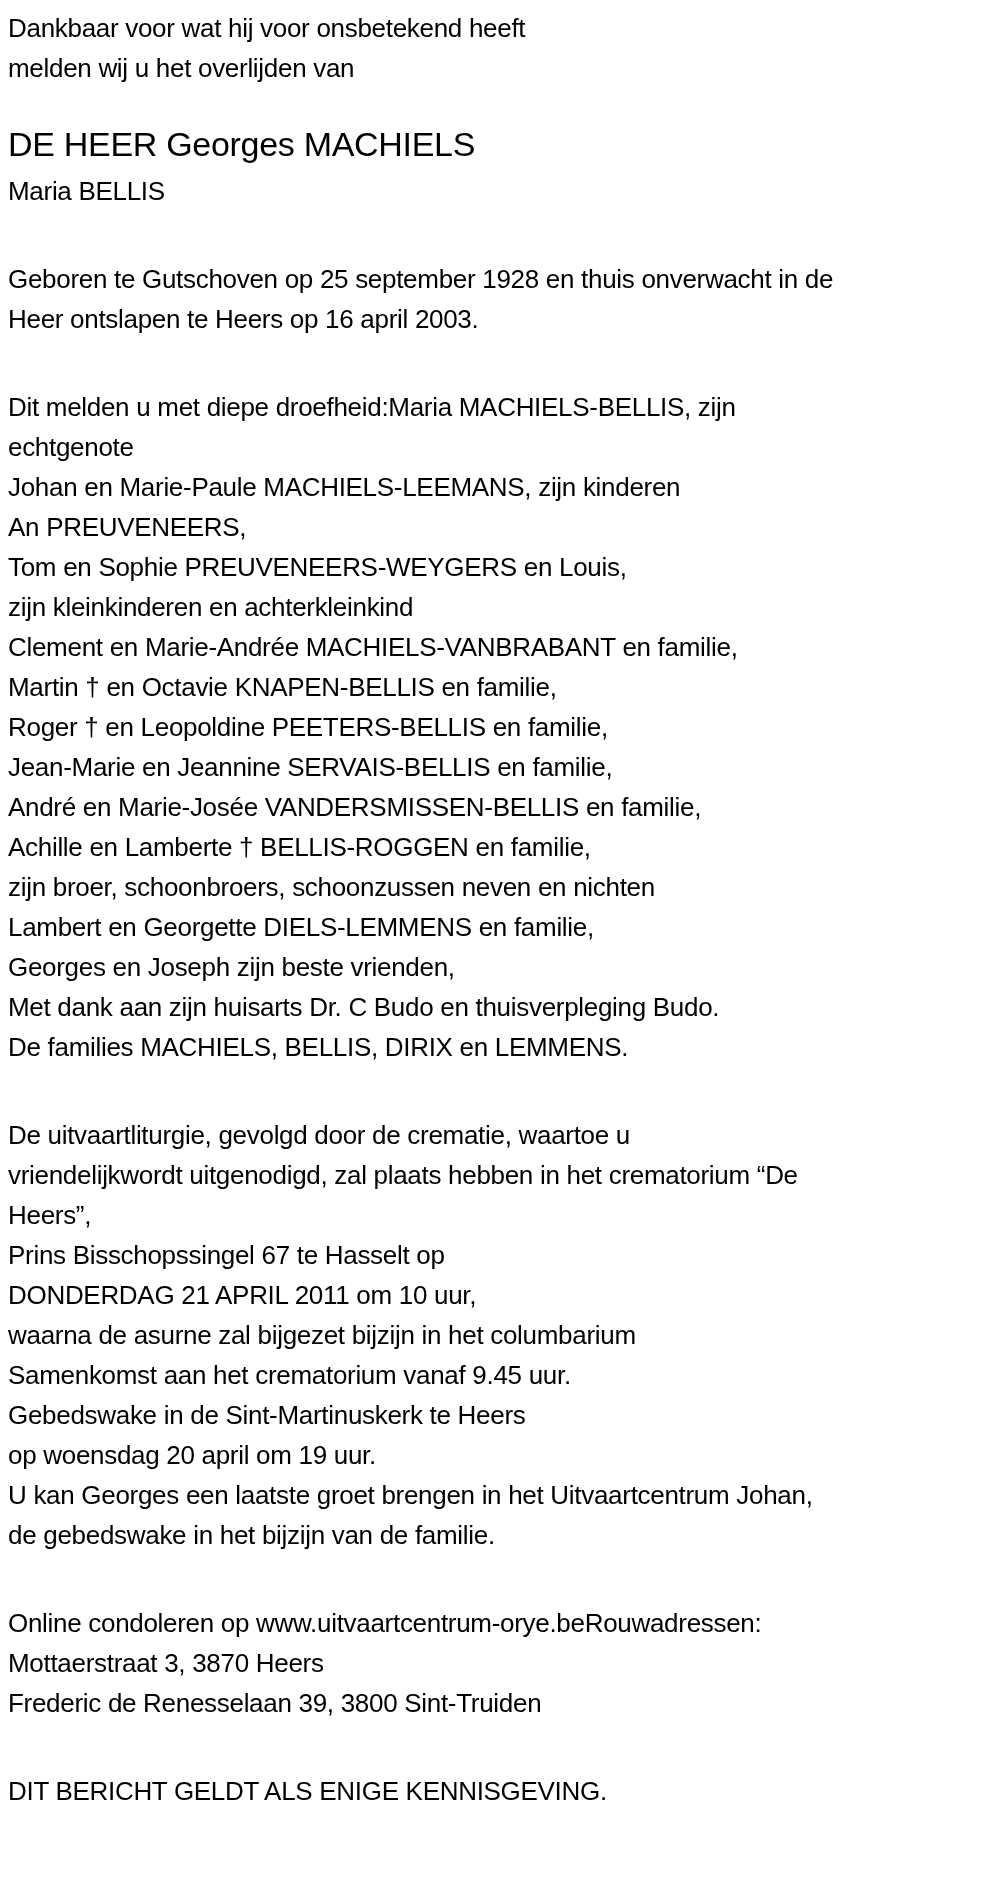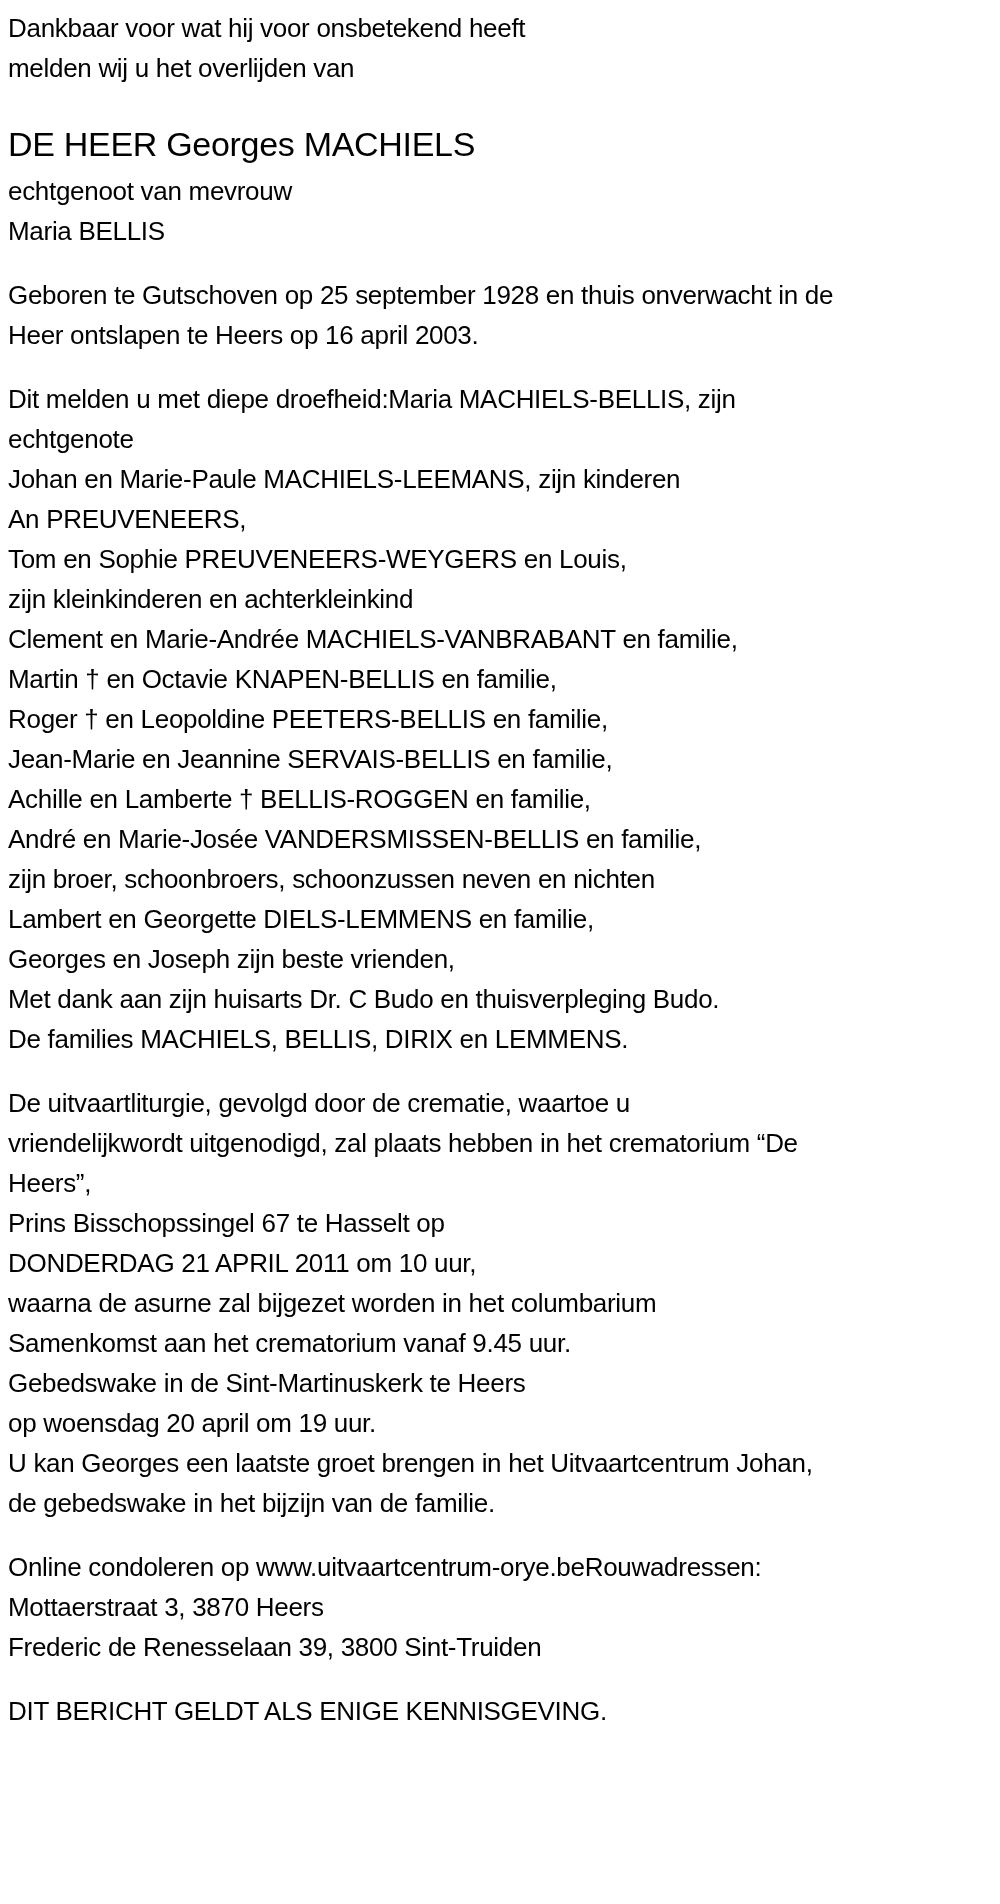--- a/index.html
+++ b/index.html
@@ -16,21 +16,21 @@
     font-family: "Liberation Sans", "DejaVu Sans", sans-serif;
     font-size: 26px;
     line-height: 40px;
     letter-spacing: -0.3px;
     font-stretch: condensed;
   }
   .para {
     margin: 0;
   }
   .gap {
-    margin-top: 24px;
+    margin-top: 48px;
   }
   .line {
     display: block;
     white-space: pre;
   }
   h1.deceased-name {
     font-size: 34px;
     line-height: 48px;
     font-weight: 400;
     margin: 32px 0 3px 0;
@@ -44,56 +44,55 @@
 <main class="doc">
 
   <p class="para">
       <span class="line">Dankbaar voor wat hij voor onsbetekend heeft</span>
       <span class="line">melden wij u het overlijden van</span>
     </p>
 
   <h1 class="deceased-name">DE HEER Georges MACHIELS</h1>
 
   <p class="para">
-      <span class="line">echtgenoot van mevrouw</span>
       <span class="line">Maria BELLIS</span>
     </p>
 
   <p class="para gap">
       <span class="line">Geboren te Gutschoven op 25 september 1928 en thuis onverwacht in de</span>
       <span class="line">Heer ontslapen te Heers op 16 april 2003.</span>
     </p>
 
   <p class="para gap">
       <span class="line">Dit melden u met diepe droefheid:Maria MACHIELS-BELLIS, zijn</span>
       <span class="line">echtgenote</span>
       <span class="line">Johan en Marie-Paule MACHIELS-LEEMANS, zijn kinderen</span>
       <span class="line">An PREUVENEERS,</span>
       <span class="line">Tom en Sophie PREUVENEERS-WEYGERS en Louis,</span>
       <span class="line">zijn kleinkinderen en achterkleinkind</span>
       <span class="line">Clement en Marie-Andrée MACHIELS-VANBRABANT en familie,</span>
       <span class="line">Martin † en Octavie KNAPEN-BELLIS en familie,</span>
       <span class="line">Roger † en Leopoldine PEETERS-BELLIS en familie,</span>
       <span class="line">Jean-Marie en Jeannine SERVAIS-BELLIS en familie,</span>
+      <span class="line">André en Marie-Josée VANDERSMISSEN-BELLIS en familie,</span>
       <span class="line">Achille en Lamberte † BELLIS-ROGGEN en familie,</span>
-      <span class="line">André en Marie-Josée VANDERSMISSEN-BELLIS en familie,</span>
       <span class="line">zijn broer, schoonbroers, schoonzussen neven en nichten</span>
       <span class="line">Lambert en Georgette DIELS-LEMMENS en familie,</span>
       <span class="line">Georges en Joseph zijn beste vrienden,</span>
       <span class="line">Met dank aan zijn huisarts Dr. C Budo en thuisverpleging Budo.</span>
       <span class="line">De families MACHIELS, BELLIS, DIRIX en LEMMENS.</span>
     </p>
 
   <p class="para gap">
       <span class="line">De uitvaartliturgie, gevolgd door de crematie, waartoe u</span>
       <span class="line">vriendelijkwordt uitgenodigd, zal plaats hebben in het crematorium “De</span>
       <span class="line">Heers”,</span>
       <span class="line">Prins Bisschopssingel 67 te Hasselt op</span>
       <span class="line">DONDERDAG 21 APRIL 2011 om 10 uur,</span>
-      <span class="line">waarna de asurne zal bijgezet worden in het columbarium</span>
+      <span class="line">waarna de asurne zal bijgezet bijzijn in het columbarium</span>
       <span class="line">Samenkomst aan het crematorium vanaf 9.45 uur.</span>
       <span class="line">Gebedswake in de Sint-Martinuskerk te Heers</span>
       <span class="line">op woensdag 20 april om 19 uur.</span>
       <span class="line">U kan Georges een laatste groet brengen in het Uitvaartcentrum Johan,</span>
       <span class="line">de gebedswake in het bijzijn van de familie.</span>
     </p>
 
   <p class="para gap">
       <span class="line">Online condoleren op www.uitvaartcentrum-orye.beRouwadressen:</span>
       <span class="line">Mottaerstraat 3, 3870 Heers</span>

